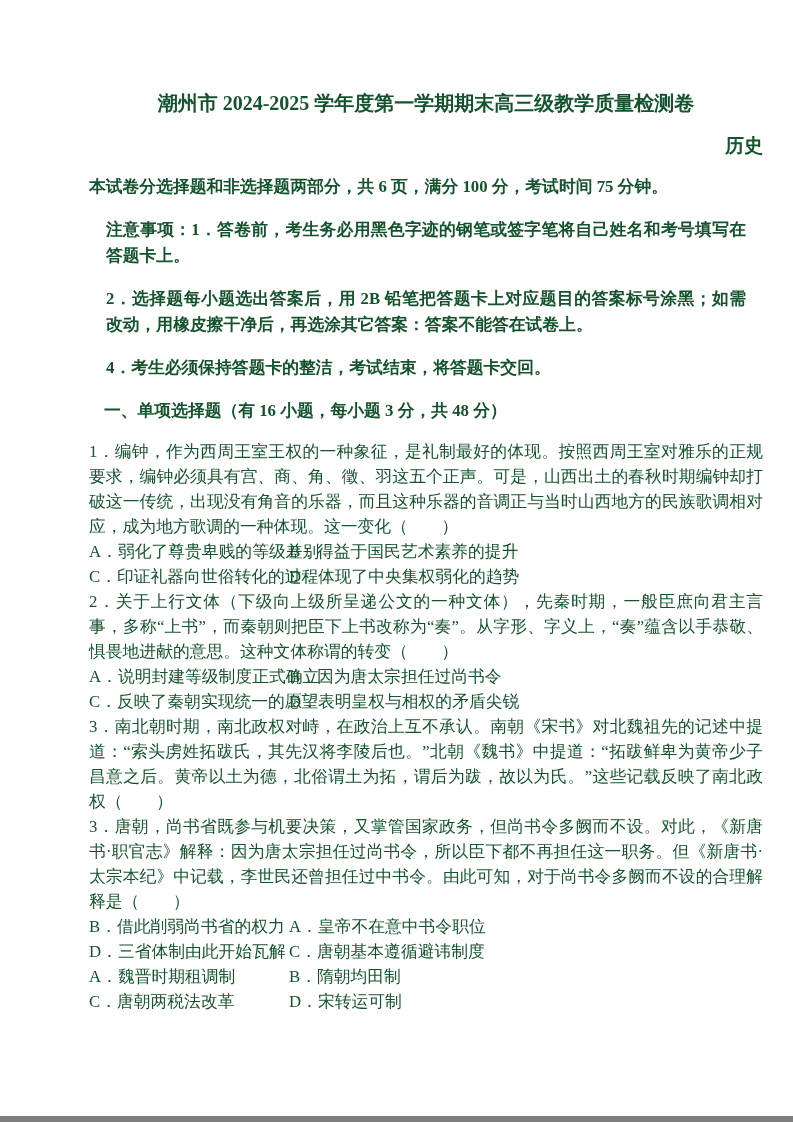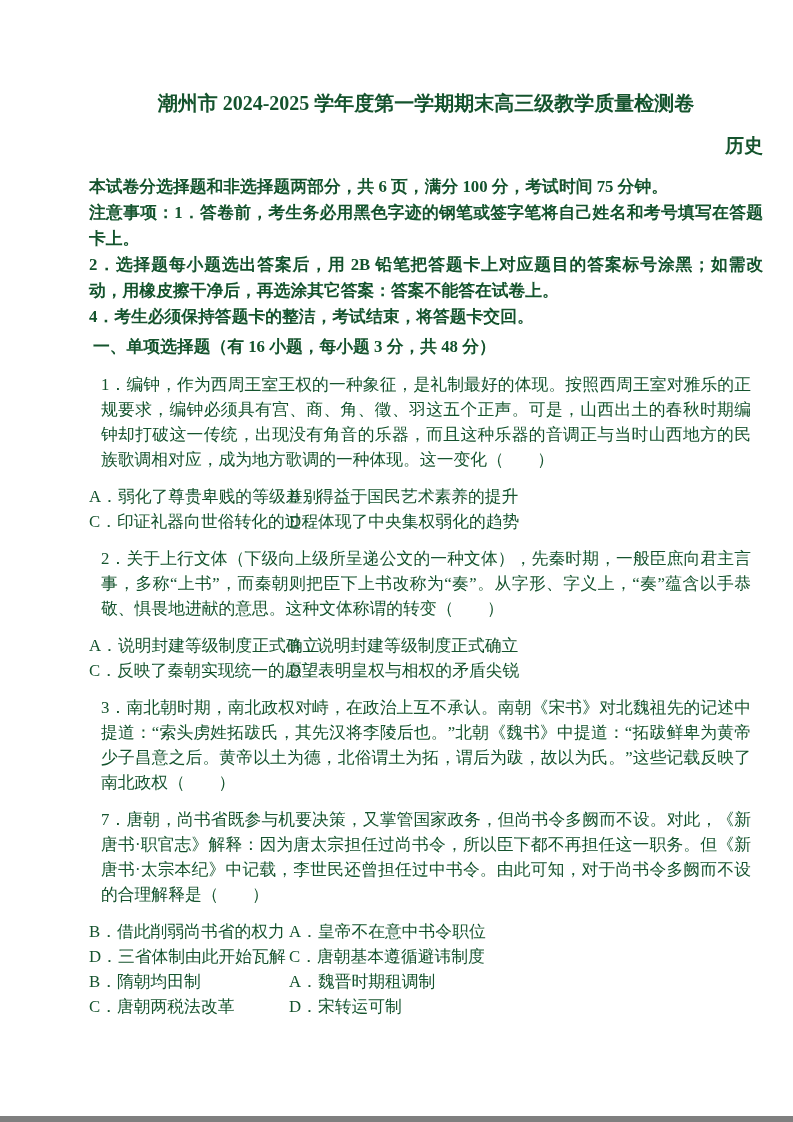--- a/index.html
+++ b/index.html
@@ -32,31 +32,31 @@
     font-size: 16.8px;
     font-weight: bold;
     line-height: 26px;
     margin: 14px 0 0 0;
     text-align: justify;
   }
   .notice {
     font-size: 16.8px;
     font-weight: bold;
     line-height: 26px;
-    margin: 0;
+    margin: 17px;
     text-align: justify;
   }
   .section-header {
     font-size: 16.8px;
     font-weight: bold;
     line-height: 26px;
-    margin: 4px;
+    margin: 15px;
   }
   .question { font-size: 16.8px; line-height: 25px; }
-  .stem { margin: 12px; text-align: justify; }
+  .stem { margin: 0; text-align: justify; }
   .opts { display: grid; grid-template-columns: 200px 1fr; }
   .opt { white-space: nowrap; }
   .bottom-edge {
     position: absolute;
     left: 0; right: 0; bottom: 0;
     height: 6px;
     background: #7f7f7f;
   }
 </style>
 </head>
@@ -83,44 +83,44 @@
         <span class="opt">B．得益于国民艺术素养的提升</span>
         <span class="opt">C．印证礼器向世俗转化的过程</span>
         <span class="opt">D．体现了中央集权弱化的趋势</span>
       </div>
     </div>
 
     <div class="question">
       <p class="stem">2．关于上行文体（下级向上级所呈递公文的一种文体），先秦时期，一般臣庶向君主言事，多称“上书”，而秦朝则把臣下上书改称为“奏”。从字形、字义上，“奏”蕴含以手恭敬、惧畏地进献的意思。这种文体称谓的转变（　　）</p>
       <div class="opts">
         <span class="opt">A．说明封建等级制度正式确立</span>
-        <span class="opt">B．说明封建等级制度正式确立</span>
+        <span class="opt">B．因为唐太宗担任过尚书令</span>
         <span class="opt">C．反映了秦朝实现统一的愿望</span>
         <span class="opt">D．表明皇权与相权的矛盾尖锐</span>
       </div>
     </div>
 
     <div class="question">
       <p class="stem">3．南北朝时期，南北政权对峙，在政治上互不承认。南朝《宋书》对北魏祖先的记述中提道：“索头虏姓拓跋氏，其先汉将李陵后也。”北朝《魏书》中提道：“拓跋鲜卑为黄帝少子昌意之后。黄帝以土为德，北俗谓土为拓，谓后为跋，故以为氏。”这些记载反映了南北政权（　　）</p>
     </div>
 
     <div class="question">
-      <p class="stem">7．唐朝，尚书省既参与机要决策，又掌管国家政务，但尚书令多阙而不设。对此，《新唐书·职官志》解释：因为唐太宗担任过尚书令，所以臣下都不再担任这一职务。但《新唐书·太宗本纪》中记载，李世民还曾担任过中书令。由此可知，对于尚书令多阙而不设的合理解释是（　　）</p>
+      <p class="stem">3．唐朝，尚书省既参与机要决策，又掌管国家政务，但尚书令多阙而不设。对此，《新唐书·职官志》解释：因为唐太宗担任过尚书令，所以臣下都不再担任这一职务。但《新唐书·太宗本纪》中记载，李世民还曾担任过中书令。由此可知，对于尚书令多阙而不设的合理解释是（　　）</p>
       <div class="opts">
         <span class="opt">B．借此削弱尚书省的权力</span>
         <span class="opt">A．皇帝不在意中书令职位</span>
         <span class="opt">D．三省体制由此开始瓦解</span>
         <span class="opt">C．唐朝基本遵循避讳制度</span>
       </div>
     </div>
 
     <div class="question">
       <div class="opts">
+        <span class="opt">A．魏晋时期租调制</span>
         <span class="opt">B．隋朝均田制</span>
-        <span class="opt">A．魏晋时期租调制</span>
         <span class="opt">C．唐朝两税法改革</span>
         <span class="opt">D．宋转运可制</span>
       </div>
     </div>
 
   </div>
 
   <div class="bottom-edge"></div>
 </div>
 

